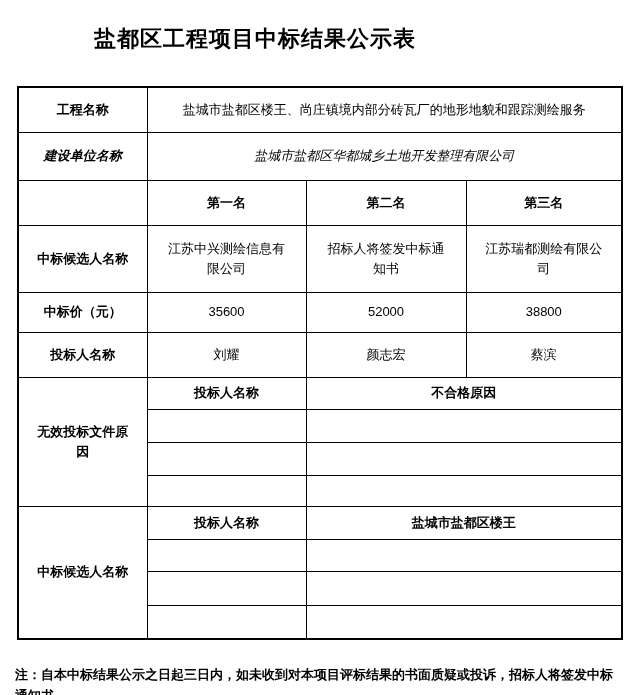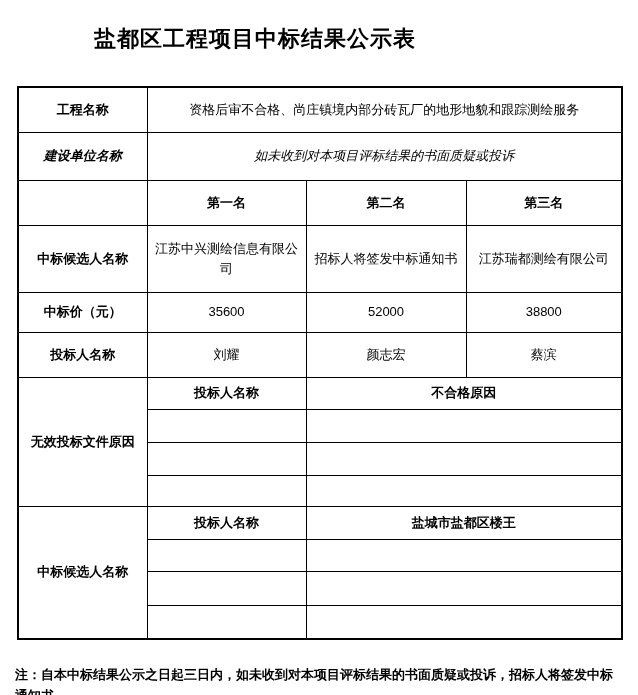--- a/index.html
+++ b/index.html
@@ -31,21 +31,21 @@
     margin: 32px 0 0 17px;
     width: 604px;
     border: 2px solid #000;
   }
   table.result-table td {
     border: 1px solid #000;
     text-align: center;
     vertical-align: middle;
     font-size: 13px;
     line-height: 1.55;
-    padding: 2px 6px;
+    padding: 2px 16px;
     overflow: hidden;
     word-break: break-all;
   }
   td.lbl { font-weight: bold; padding: 2px 4px; }
   td.wide { padding: 2px 10px; }
   tr.h44 td { height: 40px; }
   tr.h47 td { height: 43px; font-style: italic; }
   tr.h66 td { height: 62px; }
   tr.h39 td { height: 35px; }
   tr.h31 td { height: 27px; }
@@ -72,26 +72,26 @@
     <colgroup>
       <col style="width:129px">
       <col style="width:159px">
       <col style="width:160px">
       <col style="width:156px">
     </colgroup>
 
     <tbody>
         <tr class="h44">
       <td class="lbl">工程名称</td>
-      <td colspan="3" class="wide">资格后审不合格、尚庄镇境内部分砖瓦厂的地形地貌和跟踪测绘服务</td>
+      <td colspan="3" class="wide">盐城市盐都区楼王、尚庄镇境内部分砖瓦厂的地形地貌和跟踪测绘服务</td>
     </tr>
 
     <tr class="h47">
       <td class="lbl">建设单位名称</td>
-      <td colspan="3" class="wide">如未收到对本项目评标结果的书面质疑或投诉</td>
+      <td colspan="3" class="wide">盐城市盐都区华都城乡土地开发整理有限公司</td>
     </tr>
 
     <tr class="h44">
       <td class="lbl"></td>
       <td class="lbl">第一名</td>
       <td class="lbl">第二名</td>
       <td class="lbl">第三名</td>
     </tr>
 
     <tr class="h66">

